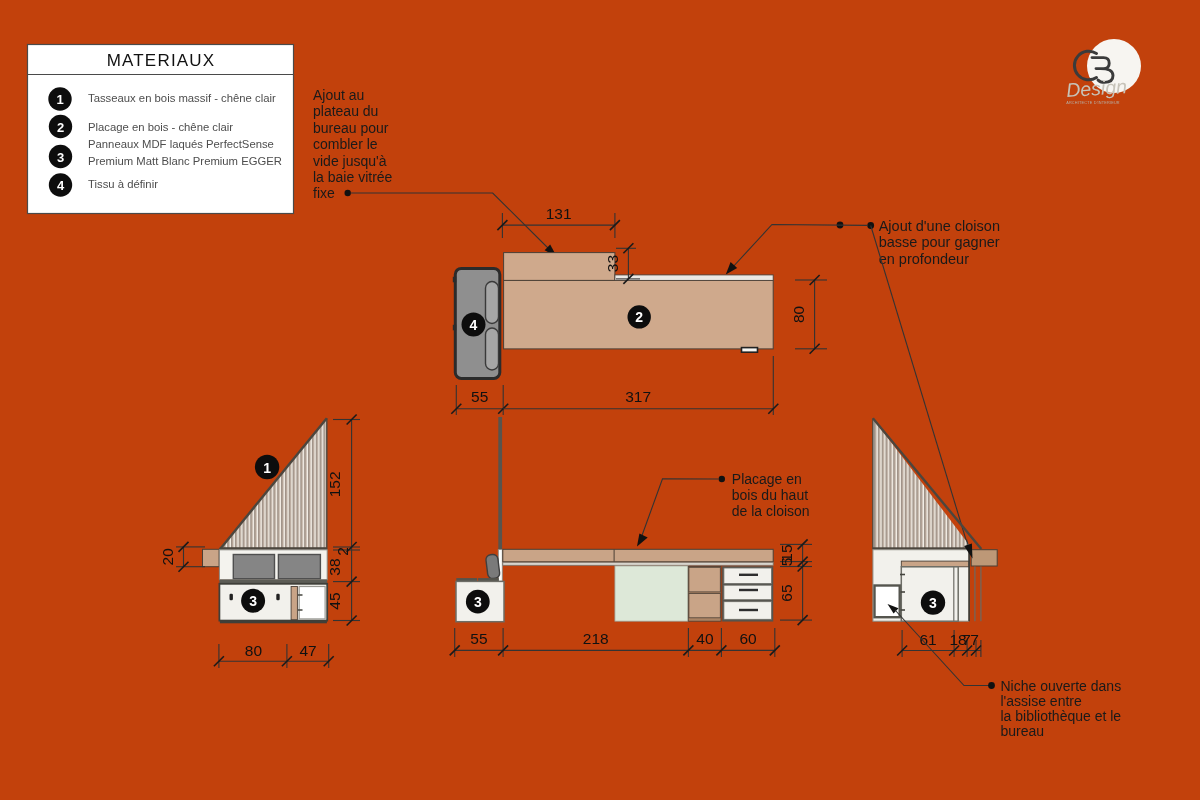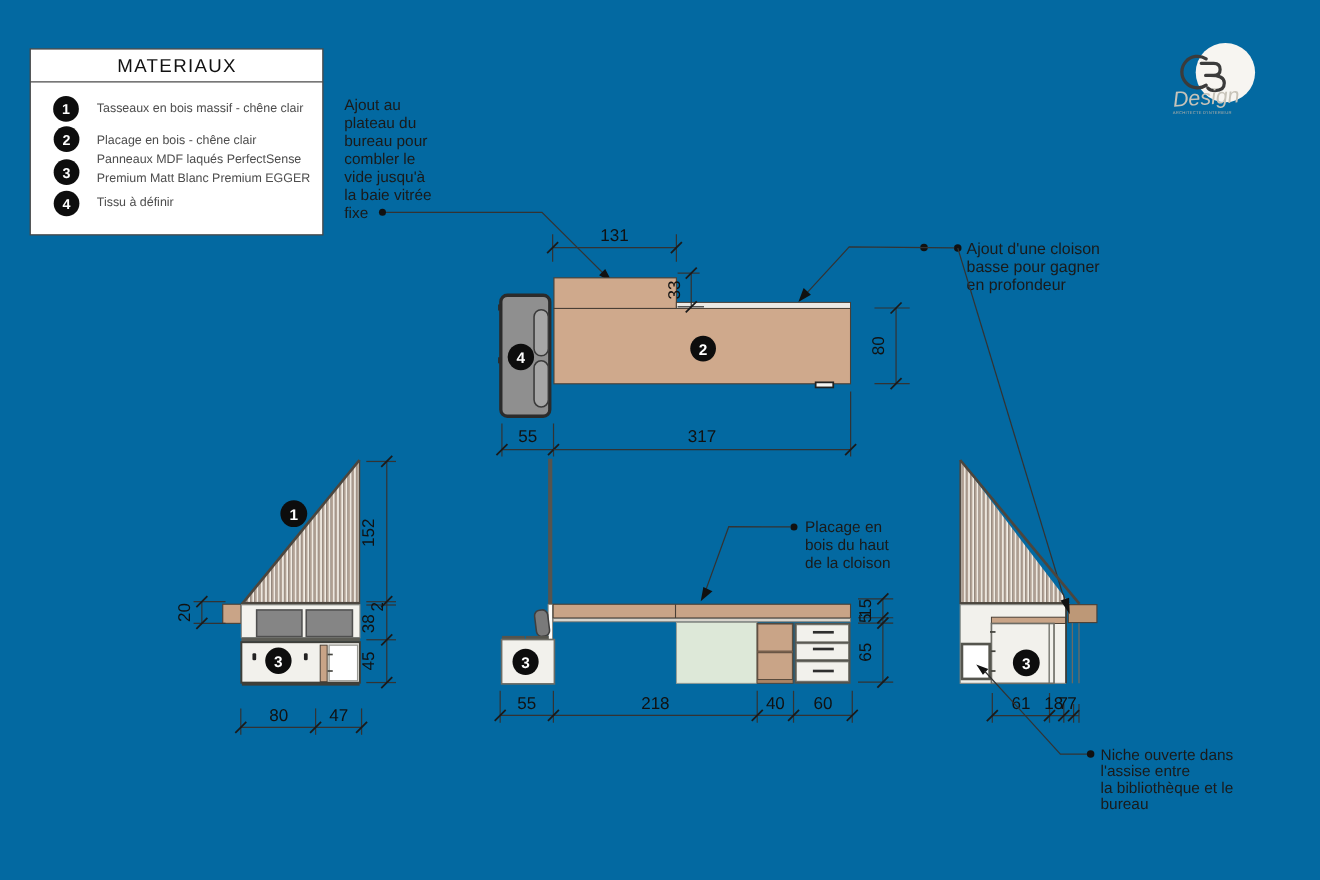--- a/index.html
+++ b/index.html
@@ -1,16 +1,16 @@
 <!DOCTYPE html>
 <html><head>
 <meta charset="utf-8">
 <style>
   html,body{margin:0;padding:0;background:#ffffff;}
-  #page{position:relative;width:1200px;height:800px;background:#0369a1;overflow:hidden;
+  #page{position:relative;width:1200px;height:800px;background:#c2410c;overflow:hidden;
         font-family:"Liberation Sans", sans-serif;}
   svg text{font-family:"Liberation Sans", sans-serif;}
 </style>
 </head>
 <body>
 <div id="page">
 <svg width="1200" height="800" viewBox="0 0 1200 800">
 <defs>
   <pattern id="slats" width="3.85" height="8" patternUnits="userSpaceOnUse">
     <rect x="0" y="0" width="3.85" height="8" fill="#f3eee6"></rect>

